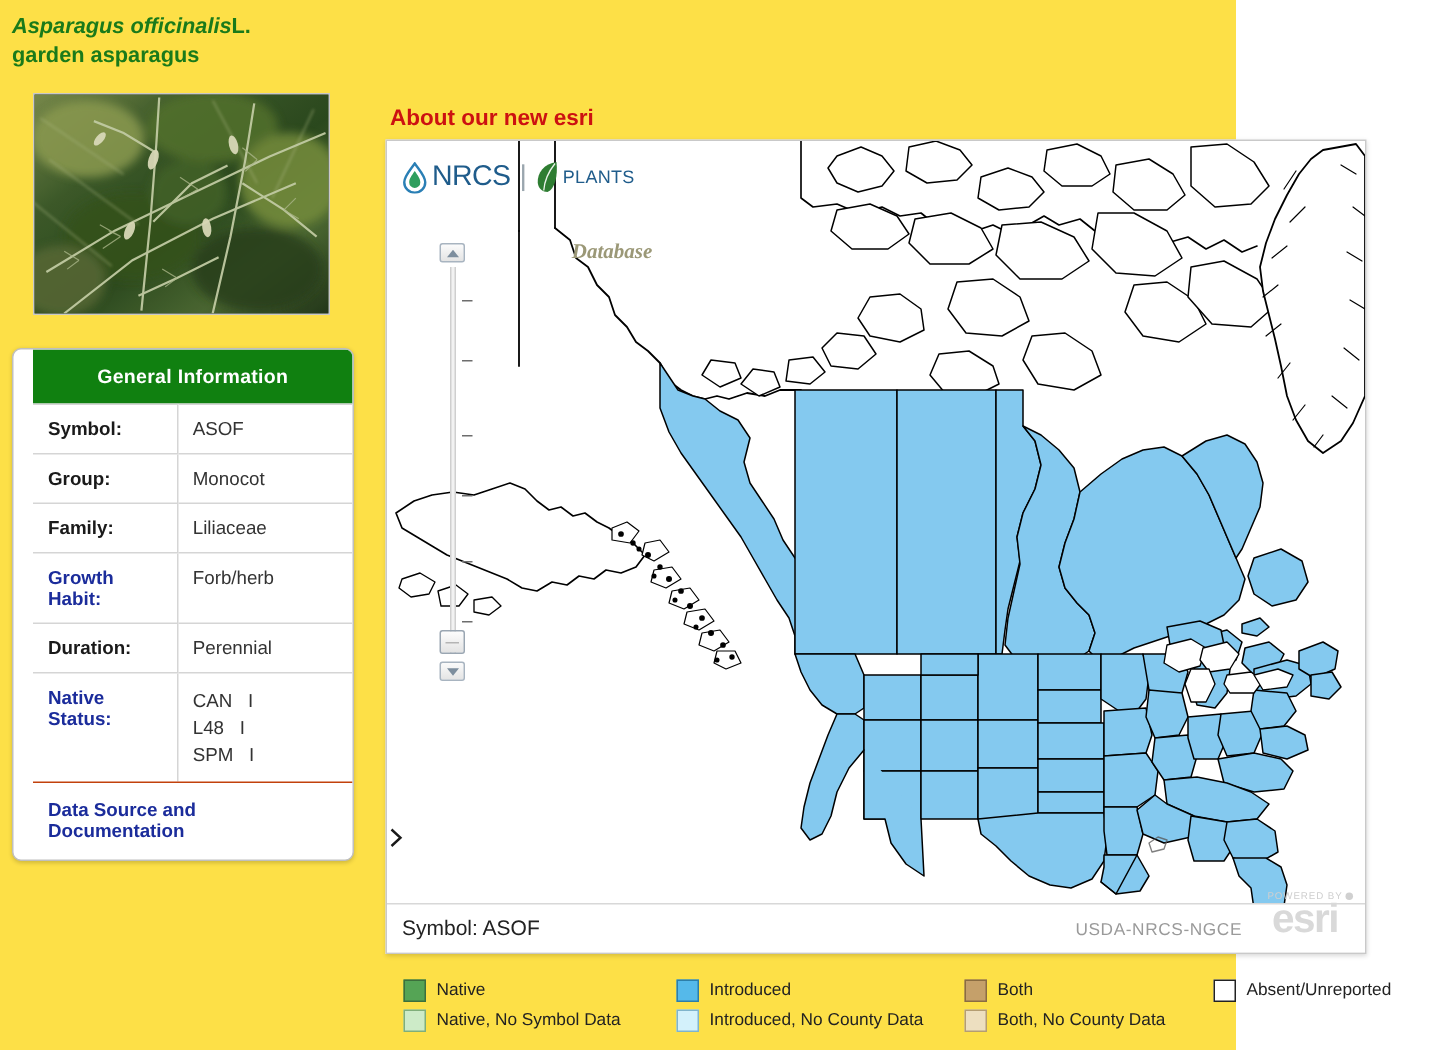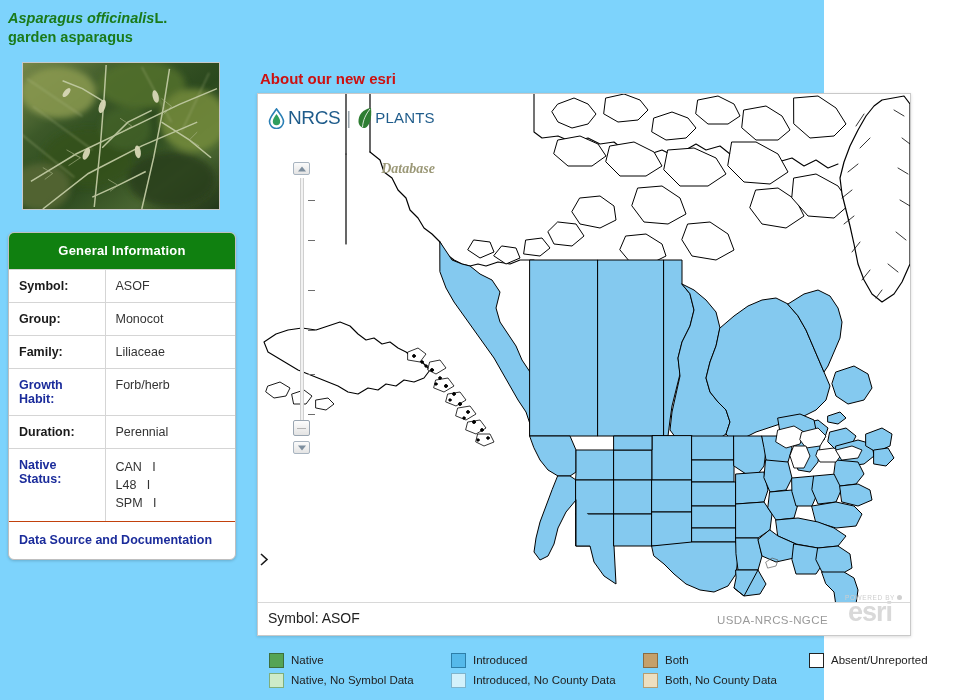--- a/index.html
+++ b/index.html
@@ -6,21 +6,21 @@
   html, body {
     margin: 0; padding: 0;
     width: 955px; height: 700px;
     background: #ffffff;
     font-family: "Liberation Sans", sans-serif;
     overflow: hidden;
   }
   #page {
     position: relative;
     width: 824px; height: 700px;
-    background: #7dd3fc;
+    background: #fde047;
   }
 
   
   .plant-title {
     position: absolute;
     left: 8px; top: 7px;
     width: 560px;
     line-height: 1.32;
   }
   .sci-name {
@@ -70,20 +70,21 @@
   
   .info-panel {
     position: absolute;
     left: 8px; top: 232px;
     width: 228px;
     border: 1px solid #bfbfbf;
     border-radius: 6px;
     background: #ffffff;
     box-shadow: 0 1px 3px rgba(0,0,0,0.18);
     overflow: hidden;
+    padding-left: 13px;
   }
   .info-header {
     background: #108010;
     color: #ffffff;
     font-weight: bold;
     font-size: 13px;
     text-align: center;
     padding: 10px 0 11px 0;
     letter-spacing: 0.2px;
   }
@@ -152,21 +153,21 @@
   .logo-drop { width: 17px; height: 21px; margin-right: 3px; }
   .logo-nrcs {
     font-size: 19px; color: #1f5c8b;
     font-family: "Liberation Sans", sans-serif;
     letter-spacing: -0.4px;
   }
   .logo-sep { color: #9aa6ae; margin: 0 6px; font-size: 19px; }
   .logo-leaf { width: 16px; height: 22px; margin-right: 2px; }
   .logo-plants-wrap { position: relative; line-height: 1; }
   .logo-plants {
-    font-size: 15px; color: #1f5c8b; font-weight: normal;
+    font-size: 12px; color: #1f5c8b; font-weight: normal;
     letter-spacing: 0.2px;
   }
   .logo-db {
     position: absolute; left: 6px; top: 8px;
     font-size: 14px; color: #9b9877;
     font-family: "Liberation Serif", serif;
     font-style: italic; font-weight: bold; margin-top: 44px;
   }
 
   

